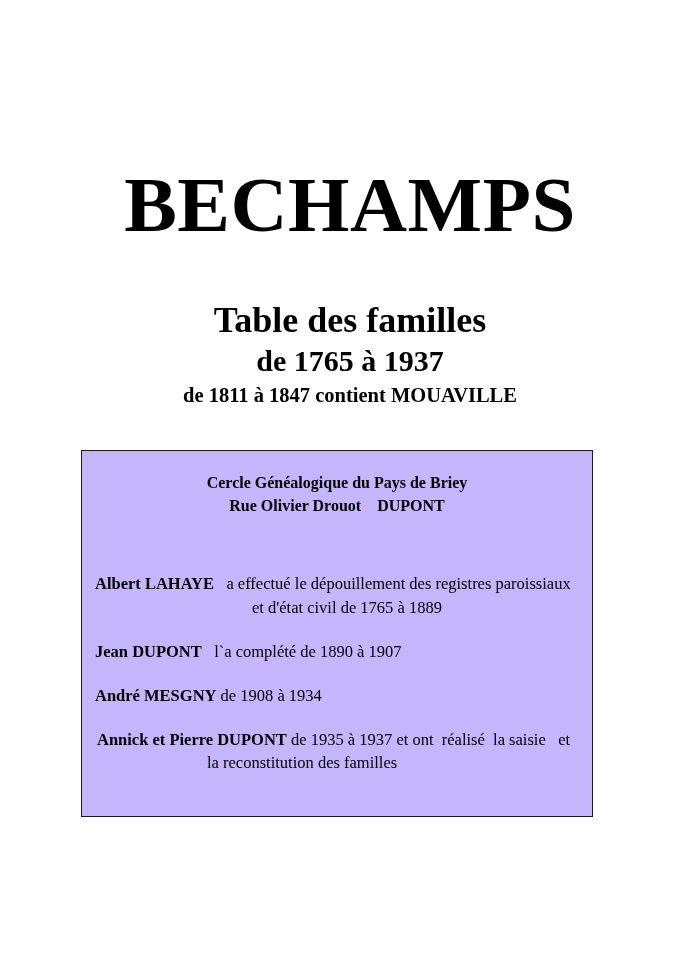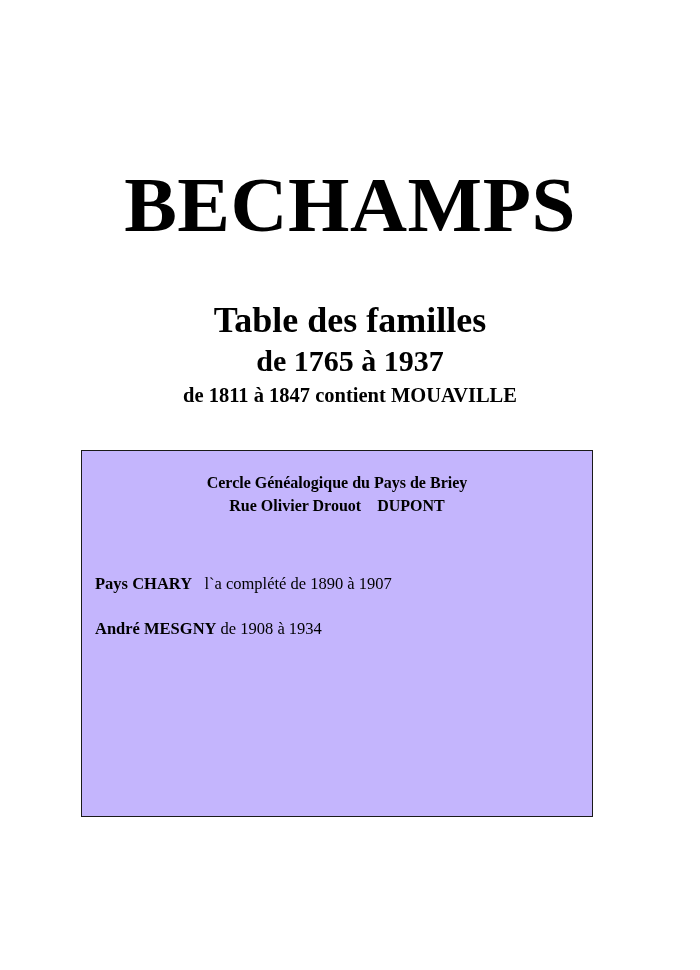--- a/index.html
+++ b/index.html
@@ -156,26 +156,34 @@
 
   <div class="credits-box">
 
     <div class="org-block">
       <div class="org-line">Cercle Généalogique du Pays de Briey</div>
       <div class="org-line">Rue Olivier Drouot    DUPONT</div>
     </div>
 
     <div class="credits-list">
 
+      <div class="credit-entry entry-lahaye">
+        <span class="credit-name">Albert LAHAYE</span><span class="credit-text">   a effectué le dépouillement des registres paroissiaux</span>
+        <span class="credit-cont indent-lahaye">et d'état civil de 1765 à 1889</span>
+      </div>
 
       <div class="credit-entry entry-chary">
-        <span class="credit-name">Pays CHARY</span><span class="credit-text">   l`a complété de 1890 à 1907</span>
+        <span class="credit-name">Jean DUPONT</span><span class="credit-text">   l`a complété de 1890 à 1907</span>
       </div>
 
       <div class="credit-entry entry-mesgny">
         <span class="credit-name">André MESGNY</span><span class="credit-text"> de 1908 à 1934</span>
       </div>
 
+      <div class="credit-entry entry-dupont">
+        <span class="credit-name">Annick et Pierre DUPONT</span><span class="credit-text"> de 1935 à 1937 et ont  réalisé  la saisie   et</span>
+        <span class="credit-cont indent-dupont">la reconstitution des familles</span>
+      </div>
 
     </div>
   </div>
 
 </div>
 
 </body></html>

